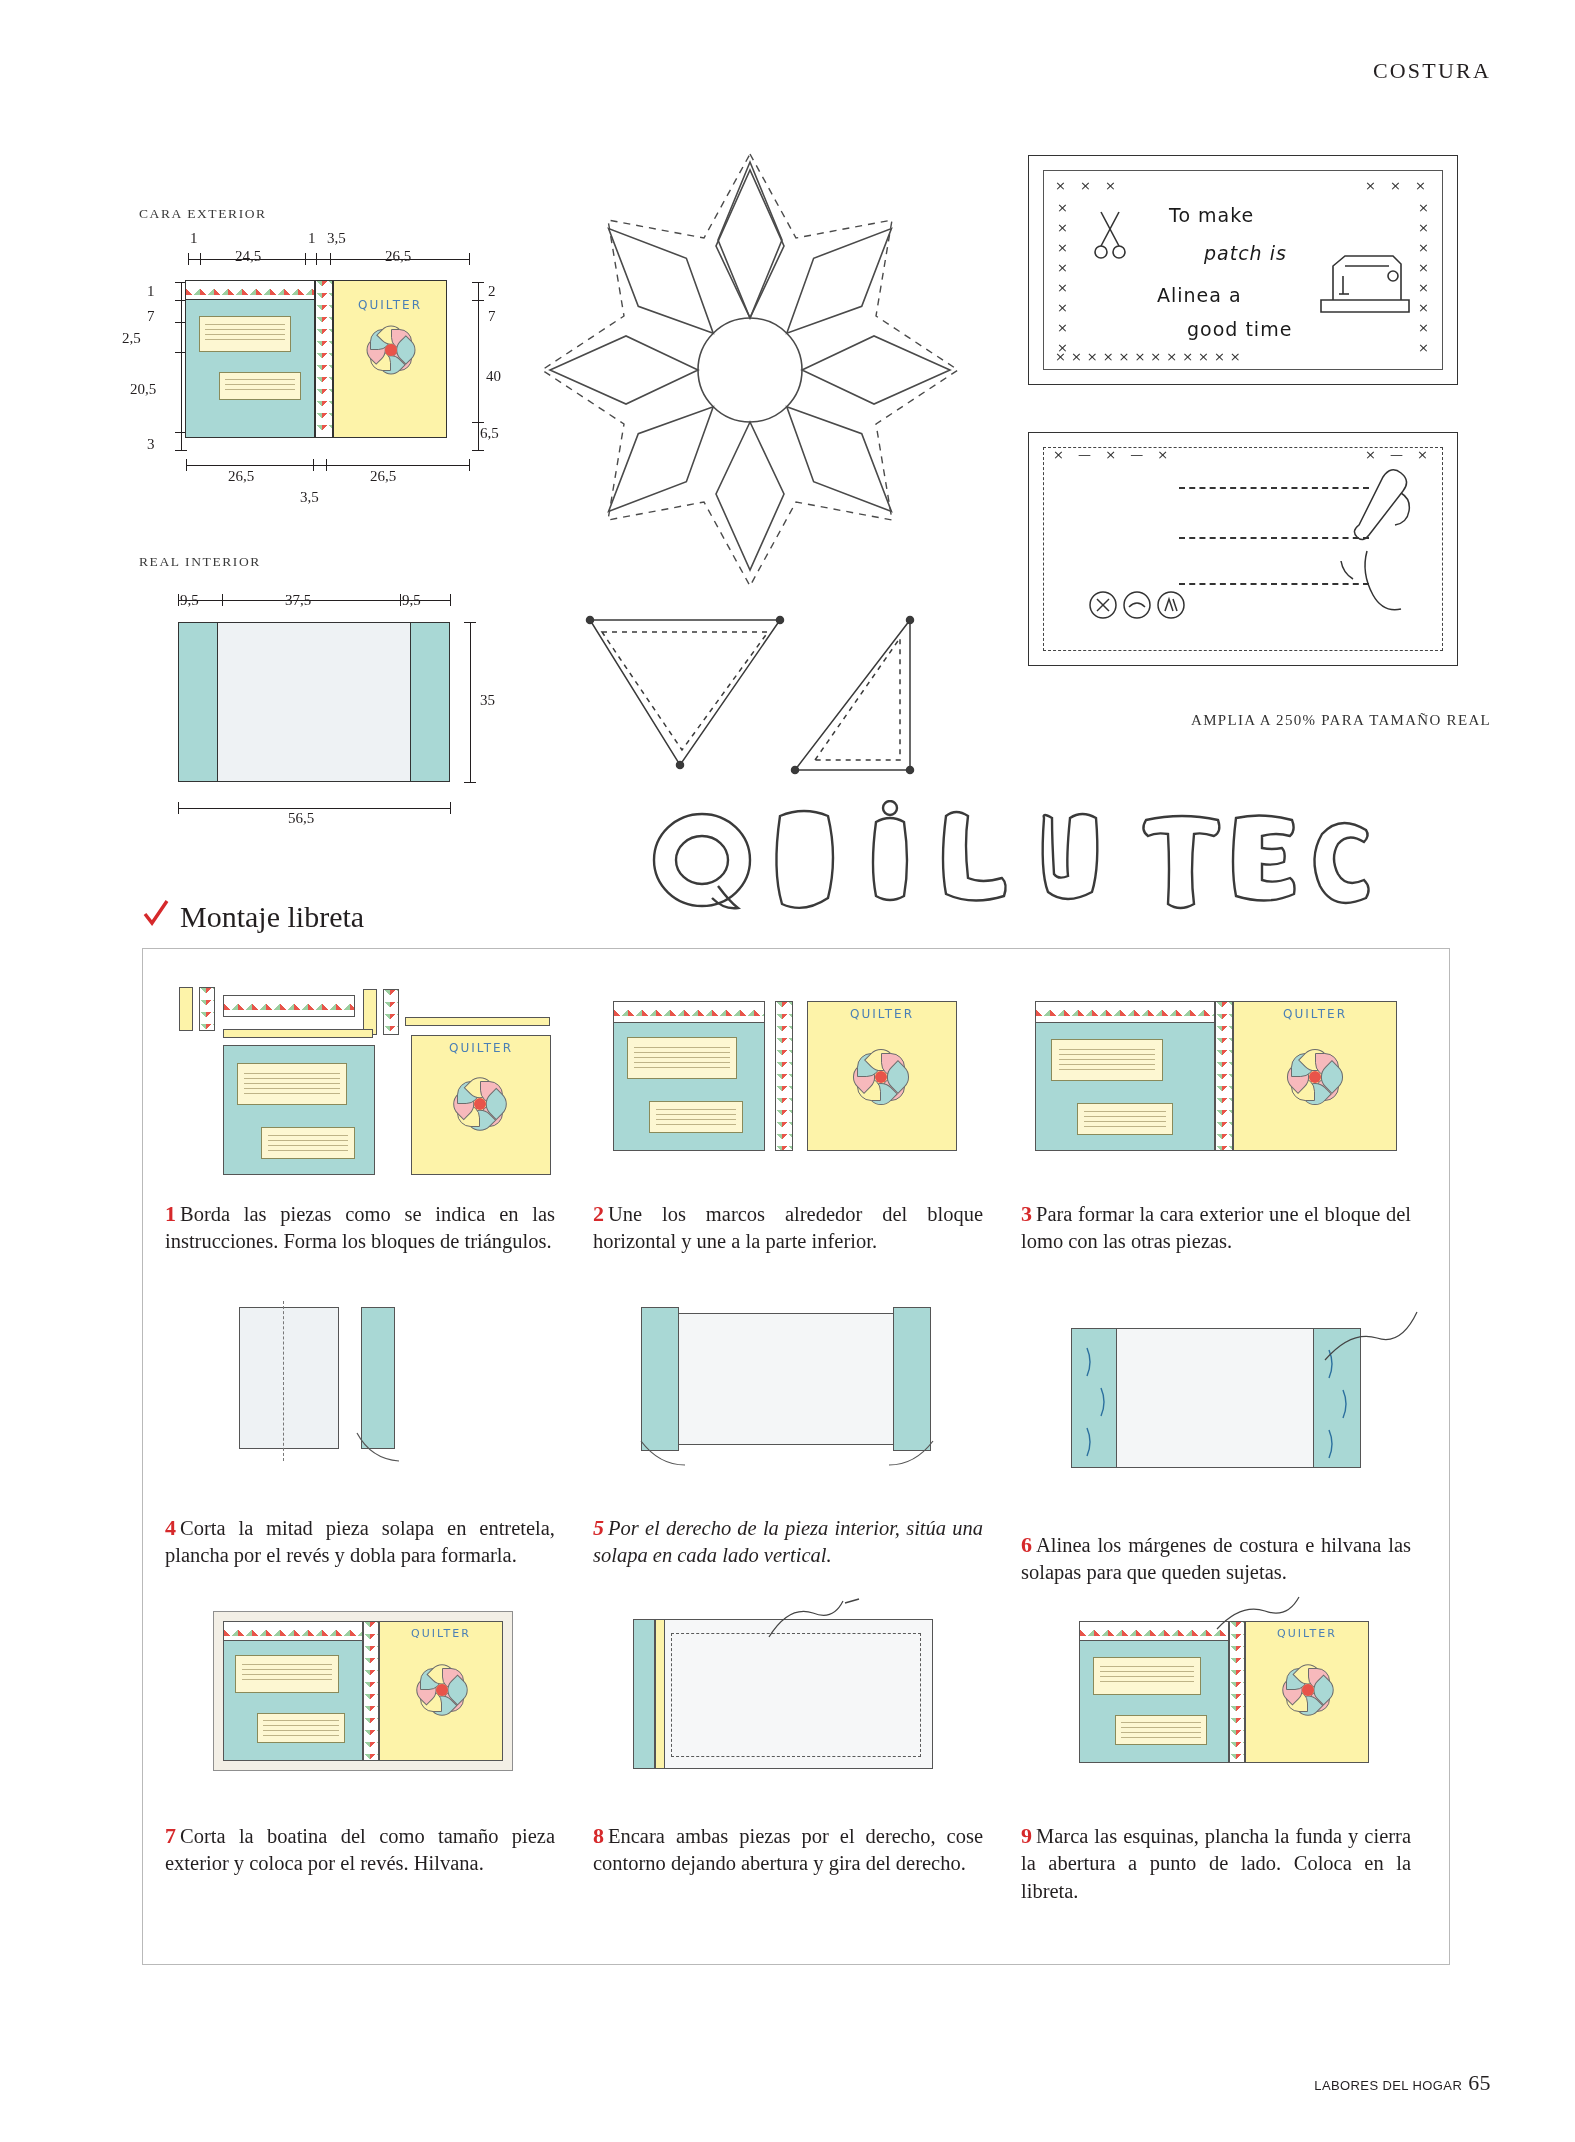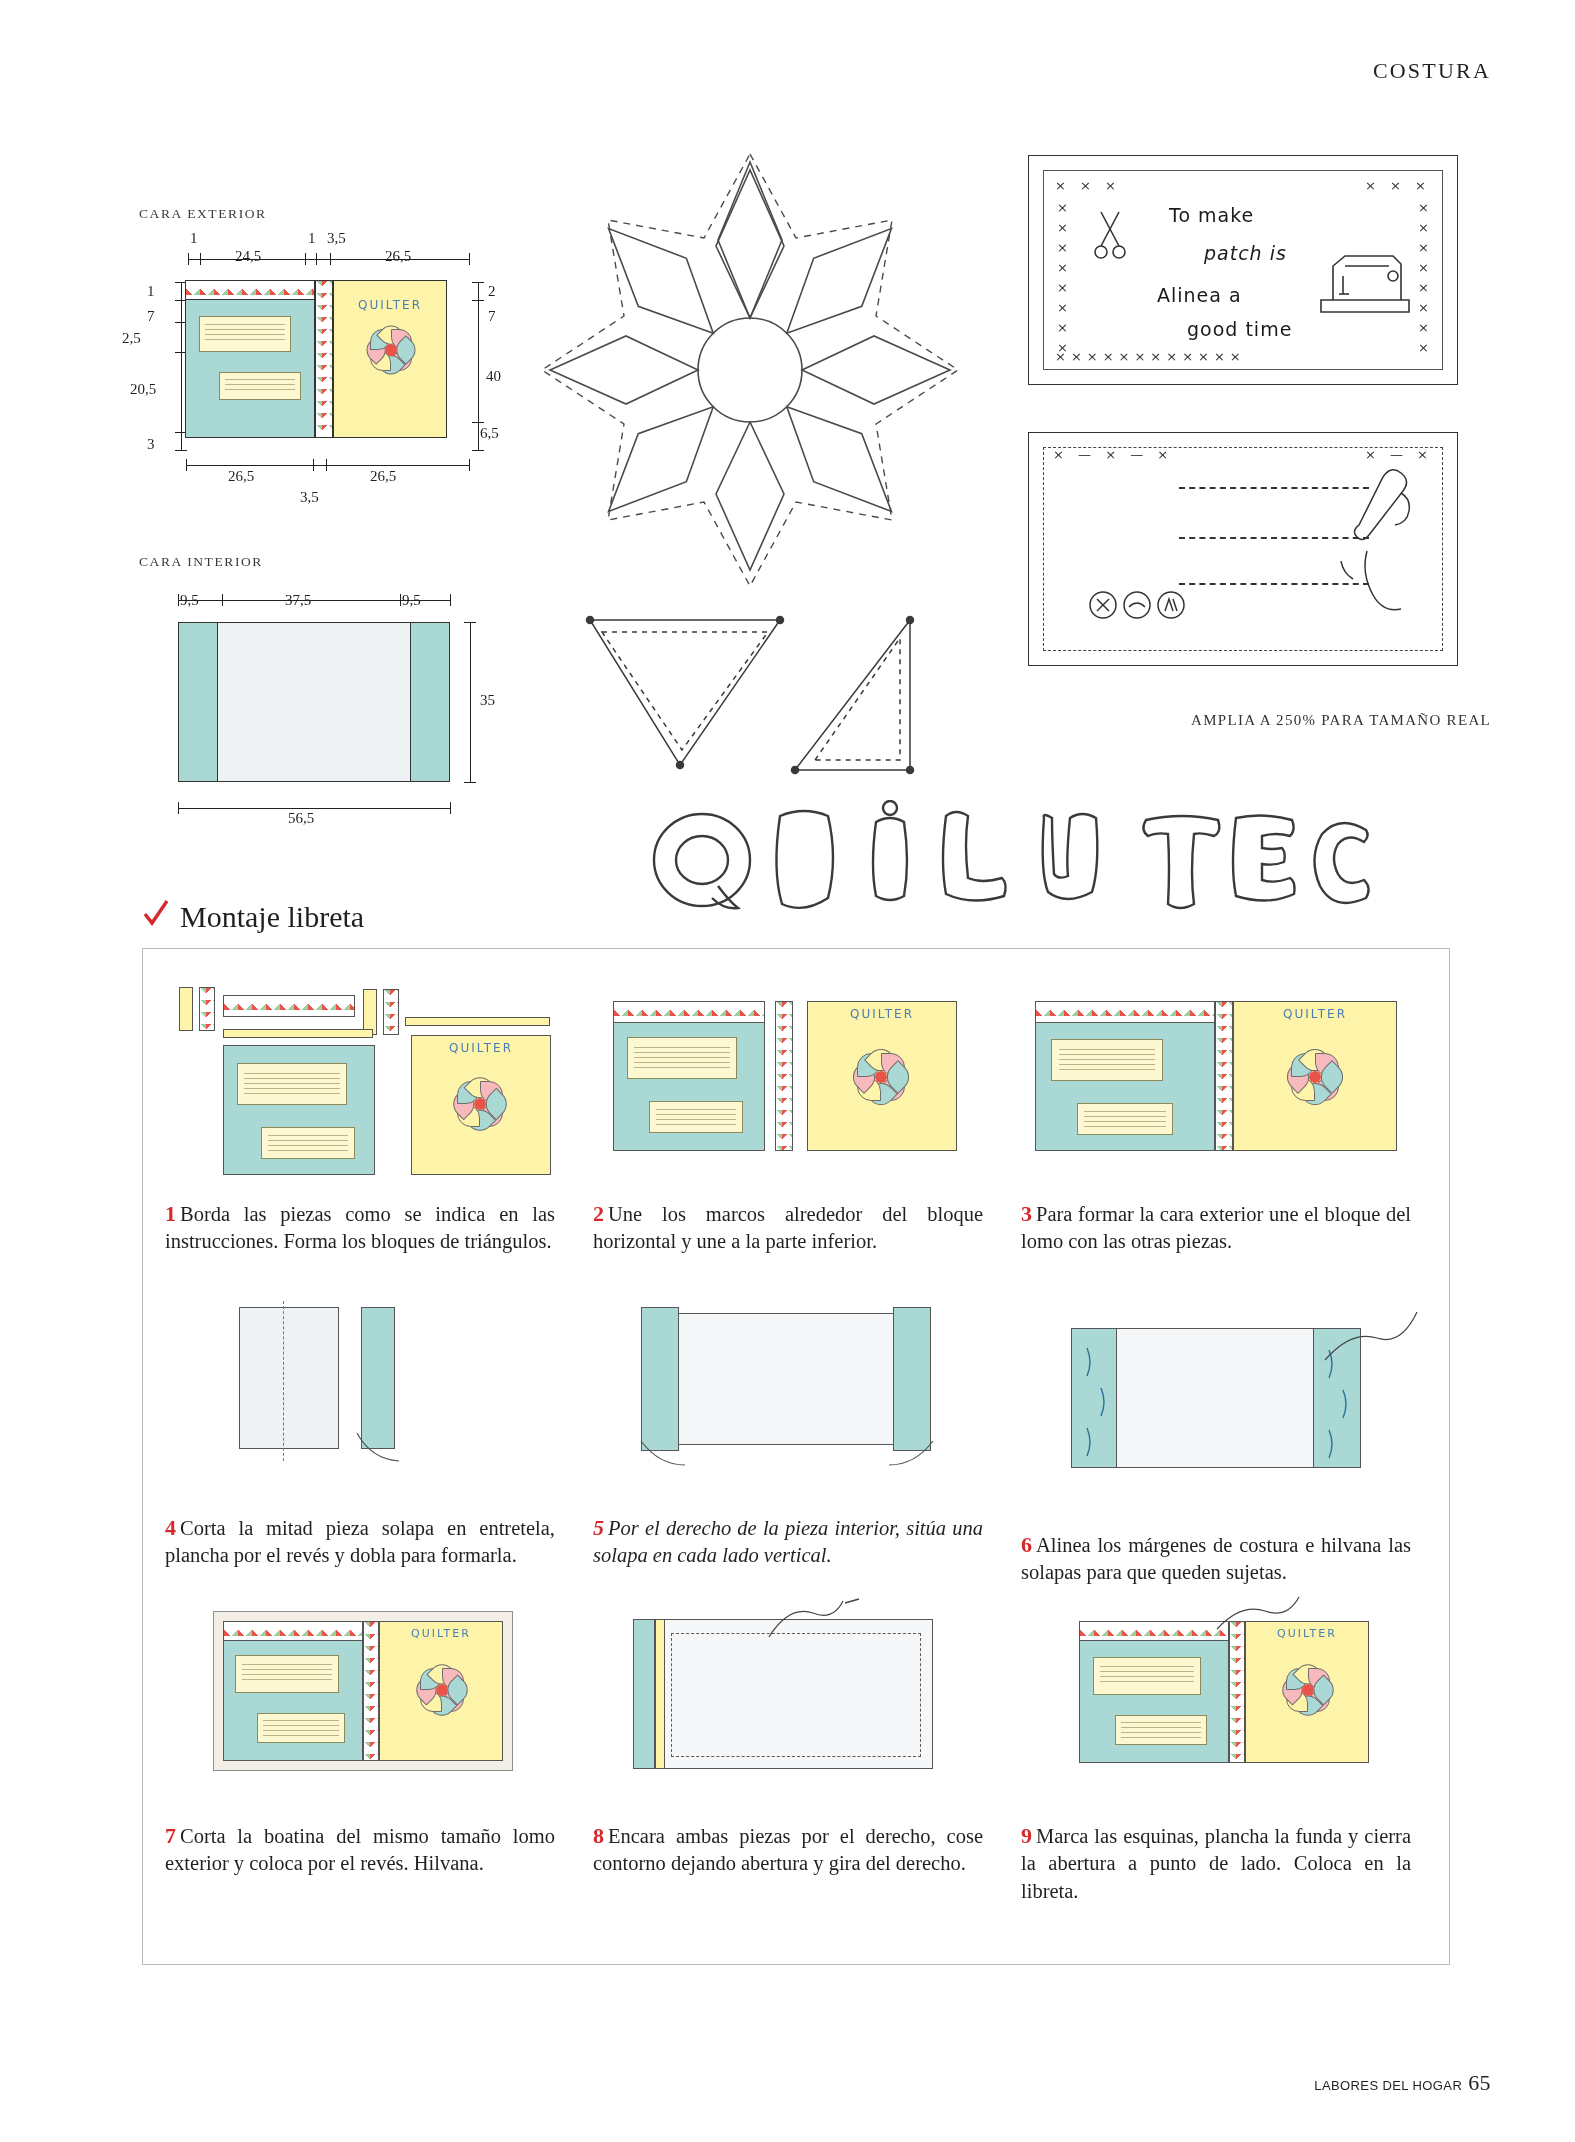--- a/index.html
+++ b/index.html
@@ -217,21 +217,21 @@
     <div class="tick hline" style="left:186px;top:465px;width:284px;"></div>
     <div class="tick vline" style="left:186px;top:459px;height:12px;"></div>
     <div class="tick vline" style="left:313px;top:459px;height:12px;"></div>
     <div class="tick vline" style="left:326px;top:459px;height:12px;"></div>
     <div class="tick vline" style="left:469px;top:459px;height:12px;"></div>
     <div class="dim" style="position:absolute;left:228px;top:468px;">26,5</div>
     <div class="dim" style="position:absolute;left:370px;top:468px;">26,5</div>
     <div class="dim" style="position:absolute;left:300px;top:489px;">3,5</div>
   </div>
 
-  <div class="smallcap" id="cara-interior-label">CARA INTERIOR</div>
+  <div class="smallcap" id="cara-interior-label">REAL INTERIOR</div>
 
   <div>
     <div class="tick hline" style="left:178px;top:600px;width:272px;"></div>
     <div class="tick vline" style="left:178px;top:594px;height:12px;"></div>
     <div class="tick vline" style="left:222px;top:594px;height:12px;"></div>
     <div class="tick vline" style="left:400px;top:594px;height:12px;"></div>
     <div class="tick vline" style="left:450px;top:594px;height:12px;"></div>
     <div class="dim" style="position:absolute;left:180px;top:592px;">9,5</div>
     <div class="dim" style="position:absolute;left:285px;top:592px;">37,5</div>
     <div class="dim" style="position:absolute;left:402px;top:592px;">9,5</div>
@@ -566,21 +566,21 @@
             <div class="petal" style="transform:rotate(135deg);background:#f7b9bc;"></div>
             <div class="petal" style="transform:rotate(180deg);background:#a9d8d5;"></div>
             <div class="petal" style="transform:rotate(225deg);background:#fdf3a9;"></div>
             <div class="petal" style="transform:rotate(270deg);background:#f7b9bc;"></div>
             <div class="petal" style="transform:rotate(315deg);background:#a9d8d5;"></div>
             <div style="position:absolute;left:40%;top:40%;width:20%;height:20%;border-radius:50%;background:#e8544a;"></div>
           </div>
         </div>
       </div>
       <div class="step-text">
-        <span class="step-num">7</span><span>Corta la boatina del mismo tamaño lomo exterior y coloca por el revés. Hilvana.</span>
+        <span class="step-num">7</span><span>Corta la boatina del como tamaño pieza exterior y coloca por el revés. Hilvana.</span>
       </div>
     </div>
 
     <div class="step-col" style="left:450px;top:650px;">
       <div class="step-img">
         <div class="mini" style="left:40px;top:20px;width:300px;height:150px;background:#f6f7f8;"></div>
         <div class="mini teal" style="left:40px;top:20px;width:22px;height:150px;"></div>
         <div class="mini" style="left:62px;top:20px;width:10px;height:150px;background:#fdf3a9;"></div>
         <div style="position:absolute;left:78px;top:34px;width:248px;height:122px;border:1.4px dashed #5a5a5a;"></div>
         <svg style="position:absolute;left:170px;top:-2px;" width="120" height="46" viewBox="0 0 120 46">

